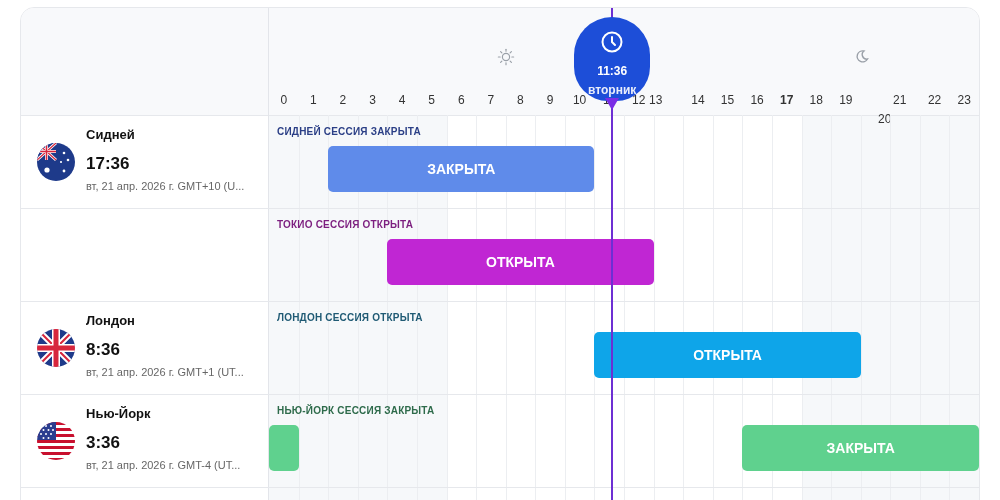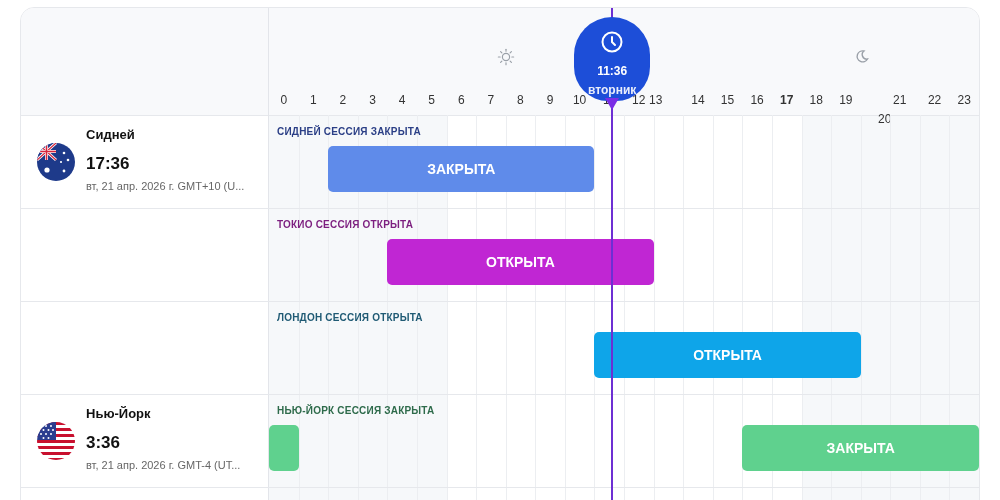--- a/index.html
+++ b/index.html
@@ -137,20 +137,34 @@
       </div>
       <div class="row" style="top: 200px;">
         <div style="position:absolute;left:248px;top:0;width:710px;height:93px;">
           <div class="session-label" style="color:#7c1f7f">ТОКИО СЕССИЯ ОТКРЫТА</div>
           <div class="bar" style="left:118.33333333333333px;width:266.25px;background:#c026d3">
             <span>ОТКРЫТА</span>
           </div>
         </div>
       </div>
       <div class="row" style="top: 293px;">
+        <div class="city">
+          <div class="flag"><svg viewBox="0 0 38 38" width="38" height="38">
+              <rect width="38" height="38" fill="#1e3a8a"></rect>
+              <path d="M0 0 L38 38 M38 0 L0 38" stroke="#fff" stroke-width="6"></path>
+              <path d="M0 0 L38 38 M38 0 L0 38" stroke="#d7263d" stroke-width="2"></path>
+              <rect x="15" y="0" width="8" height="38" fill="#fff"></rect>
+              <rect x="0" y="15" width="38" height="8" fill="#fff"></rect>
+              <rect x="16.5" y="0" width="5" height="38" fill="#d7263d"></rect>
+              <rect x="0" y="16.5" width="38" height="5" fill="#d7263d"></rect>
+            </svg></div>
+          <div class="city-name">Лондон</div>
+          <div class="city-time">8:36</div>
+          <div class="city-date">вт, 21 апр. 2026 г. GMT+1 (UT...</div>
+        </div>
         <div style="position:absolute;left:248px;top:0;width:710px;height:93px;">
           <div class="session-label" style="color:#1f5a74">ЛОНДОН СЕССИЯ ОТКРЫТА</div>
           <div class="bar" style="left:325.41666666666663px;width:266.25px;background:#0ea5e9">
             <span>ОТКРЫТА</span>
           </div>
         </div>
       </div>
       <div class="row" style="top: 386px;">
         <div class="city">
           <div class="flag"><svg viewBox="0 0 38 38" width="38" height="38">

